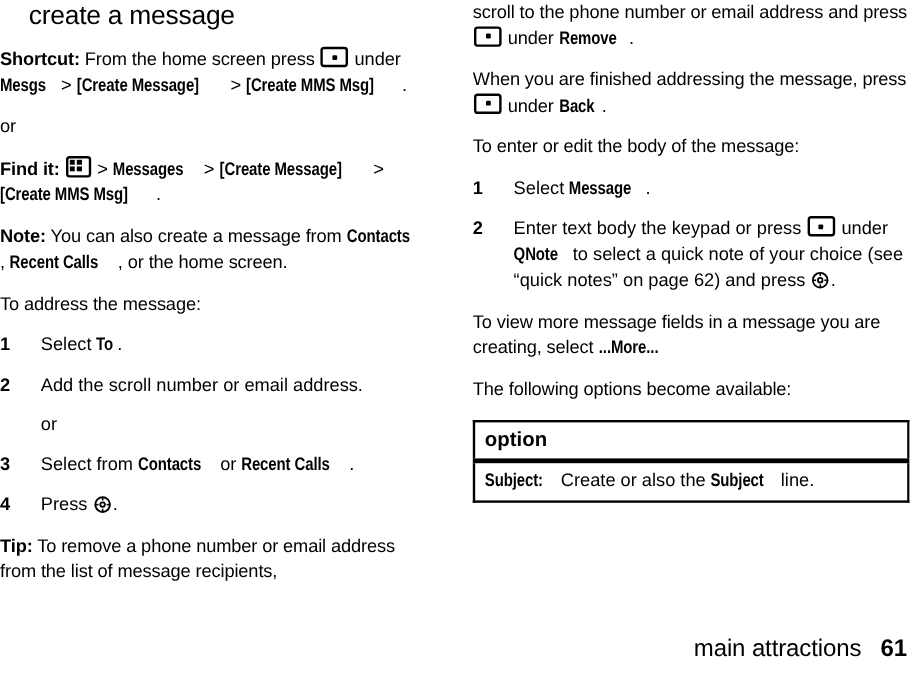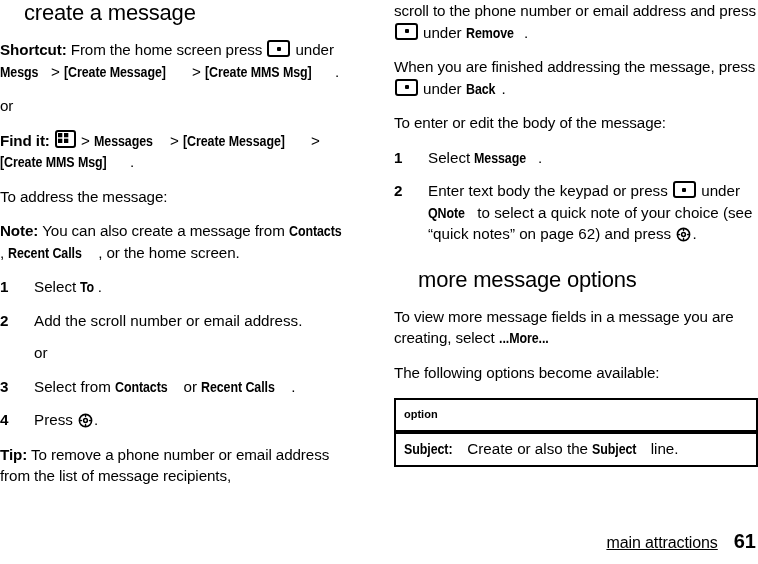--- a/index.html
+++ b/index.html
@@ -127,21 +127,21 @@
   table.options {
     position: absolute;
     left: 0;
     width: 364px;
     border-collapse: collapse;
     border: 2px solid #000;
     table-layout: fixed;
   }
   table.options th {
     text-align: left;
-    font-size: 11px;
+    font-size: 17px;
     font-weight: bold;
     padding: 5px 8px 6px 8px;
     border-bottom: 4px solid #000;
     line-height: 19px;
   }
   table.options td {
     text-align: left;
     font-size: 15.2px;
     font-weight: 400;
     padding: 5px 8px 6px 8px;
@@ -154,24 +154,23 @@
     left: 0;
     right: 0;
     bottom: 0;
     height: 34px;
     display: flex;
     align-items: baseline;
     justify-content: flex-end;
     padding-right: 2px;
   }
   .footer .chapter {
-    font-size: 16px;
+    font-size: 20px;
     letter-spacing: -0.1px;
     margin-right: 16px;
-    text-decoration: underline;
   }
   .footer .pageno {
     font-size: 20px;
     font-weight: bold;
   }
 </style>
 </head>
 <body>
 
 <div class="page">
@@ -188,25 +187,25 @@
 
     <p class="para">
       <span class="lead">Find it:</span><span> </span><span class="icon icon-menu"><svg width="11" height="10" viewBox="0 0 11 10">
             <rect x="0" y="0" width="4.3" height="4.3" fill="#000"></rect>
             <rect x="6" y="0" width="4.3" height="4.3" fill="#000"></rect>
             <rect x="0" y="5.7" width="4.3" height="4.3" fill="#000"></rect>
             <rect x="6" y="5.7" width="4.3" height="4.3" fill="#000"></rect>
           </svg></span><span> &gt; </span><span class="ui">Messages</span><span> &gt; </span><span class="ui">[Create Message]</span><span> &gt; </span><span class="ui">[Create MMS Msg]</span><span>.</span>
     </p>
 
+    <p class="para">
+      <span class="lead">Note:</span><span> You can also create a message from </span><span class="ui">Contacts</span><span>, </span><span class="ui">Recent Calls</span><span>, or the home screen.</span>
+    </p>
+
     <p class="para">To address the message:</p>
-
-    <p class="para">
-      <span class="lead">Note:</span><span> You can also create a message from </span><span class="ui">Contacts</span><span>, </span><span class="ui">Recent Calls</span><span>, or the home screen.</span>
-    </p>
 
     <ol class="steps">
       <li>
         <span class="num">1</span><span>Select </span><span class="ui">To</span><span>.</span>
       </li>
       <li>
         <span class="num">2</span><span>Add the scroll number or email address.</span>
         <span class="sub">or</span>
       </li>
       <li>
@@ -251,21 +250,20 @@
               <circle cx="7.5" cy="7.5" r="6.1" fill="none" stroke="#000" stroke-width="1.6"></circle>
               <circle cx="7.5" cy="7.5" r="1.9" fill="none" stroke="#000" stroke-width="1.5"></circle>
               <rect x="6.9" y="2.0" width="1.3" height="2.1" fill="#000"></rect>
               <rect x="6.9" y="10.9" width="1.3" height="2.1" fill="#000"></rect>
               <rect x="2.0" y="6.9" width="2.1" height="1.3" fill="#000"></rect>
               <rect x="10.9" y="6.9" width="2.1" height="1.3" fill="#000"></rect>
             </svg></span><span>.</span>
       </li>
     </ol>
 
-    <h2 class="section-title" style="margin-top:22px;">more message options</h2>
 
     <p class="para">
       <span>To view more message fields in a message you are creating, select </span><span class="ui">...More...</span><span></span>
     </p>
 
     <p class="para">The following options become available:</p>
 
     <table class="options" style="position:relative;left:0;top:2px;">
       <thead>
         <tr>

